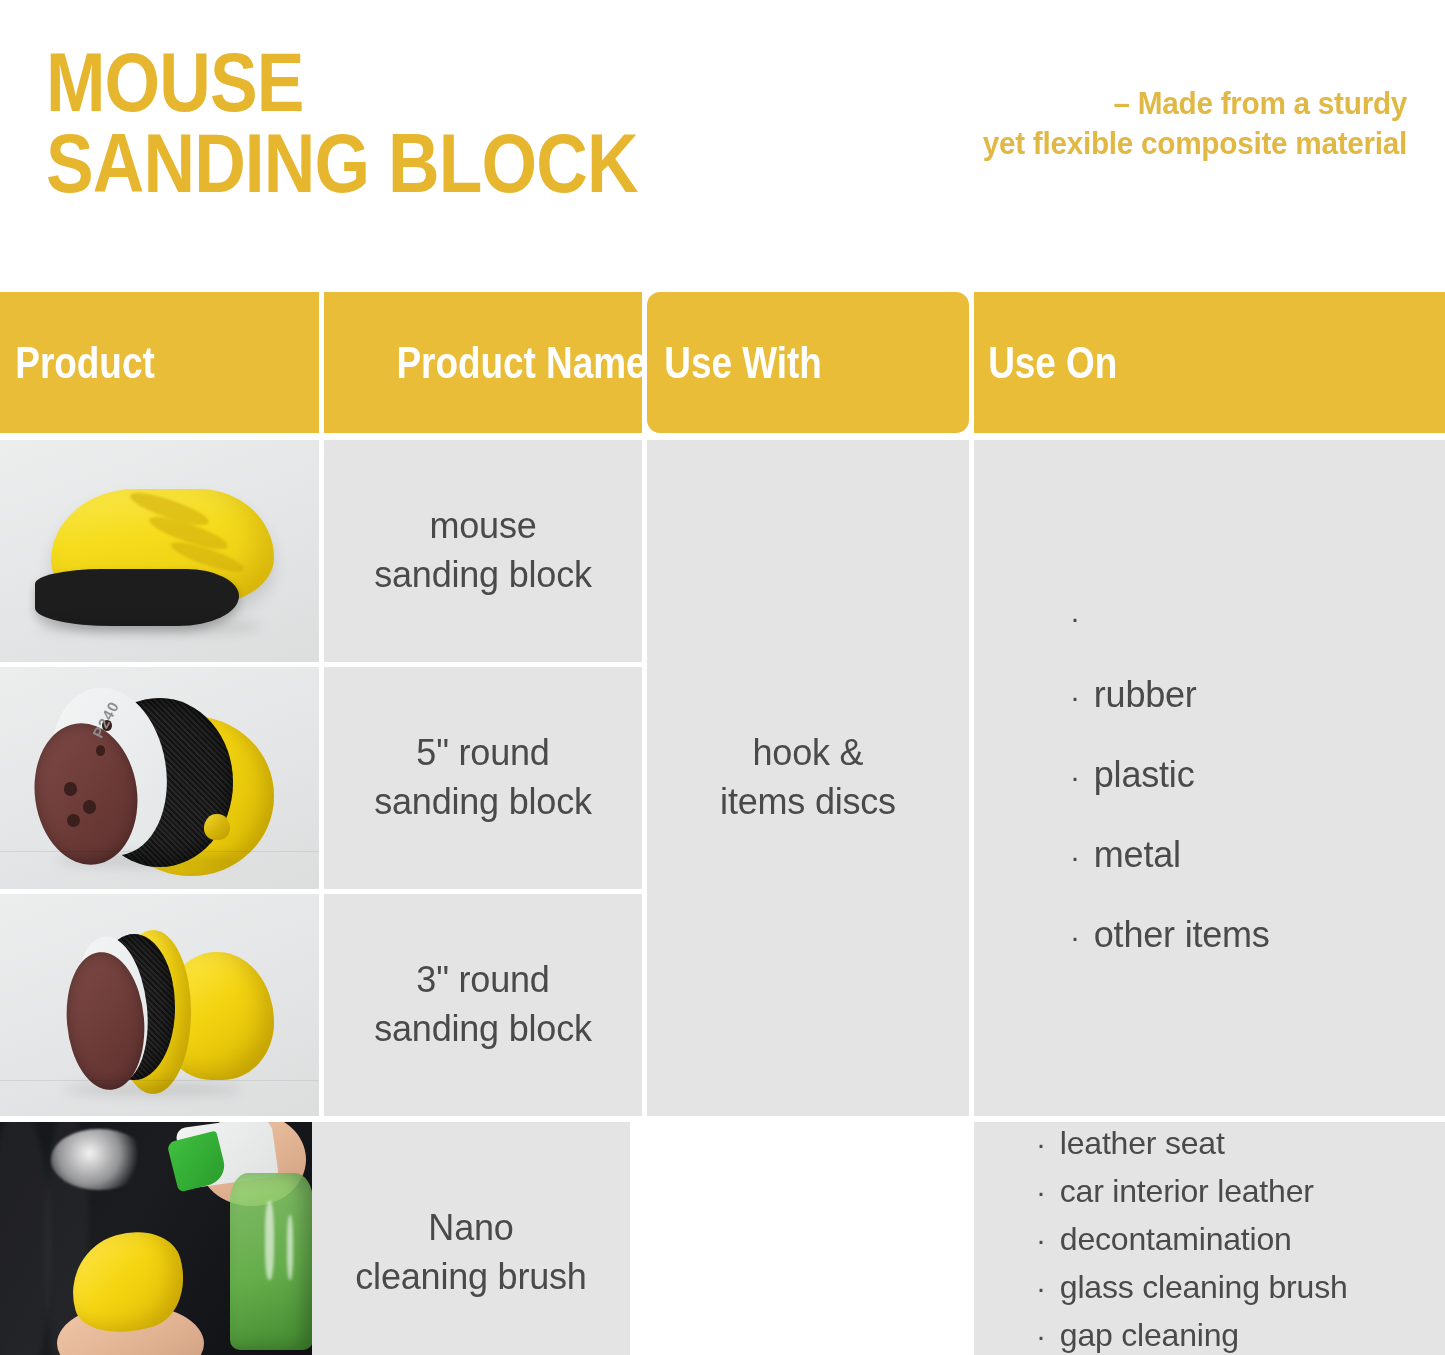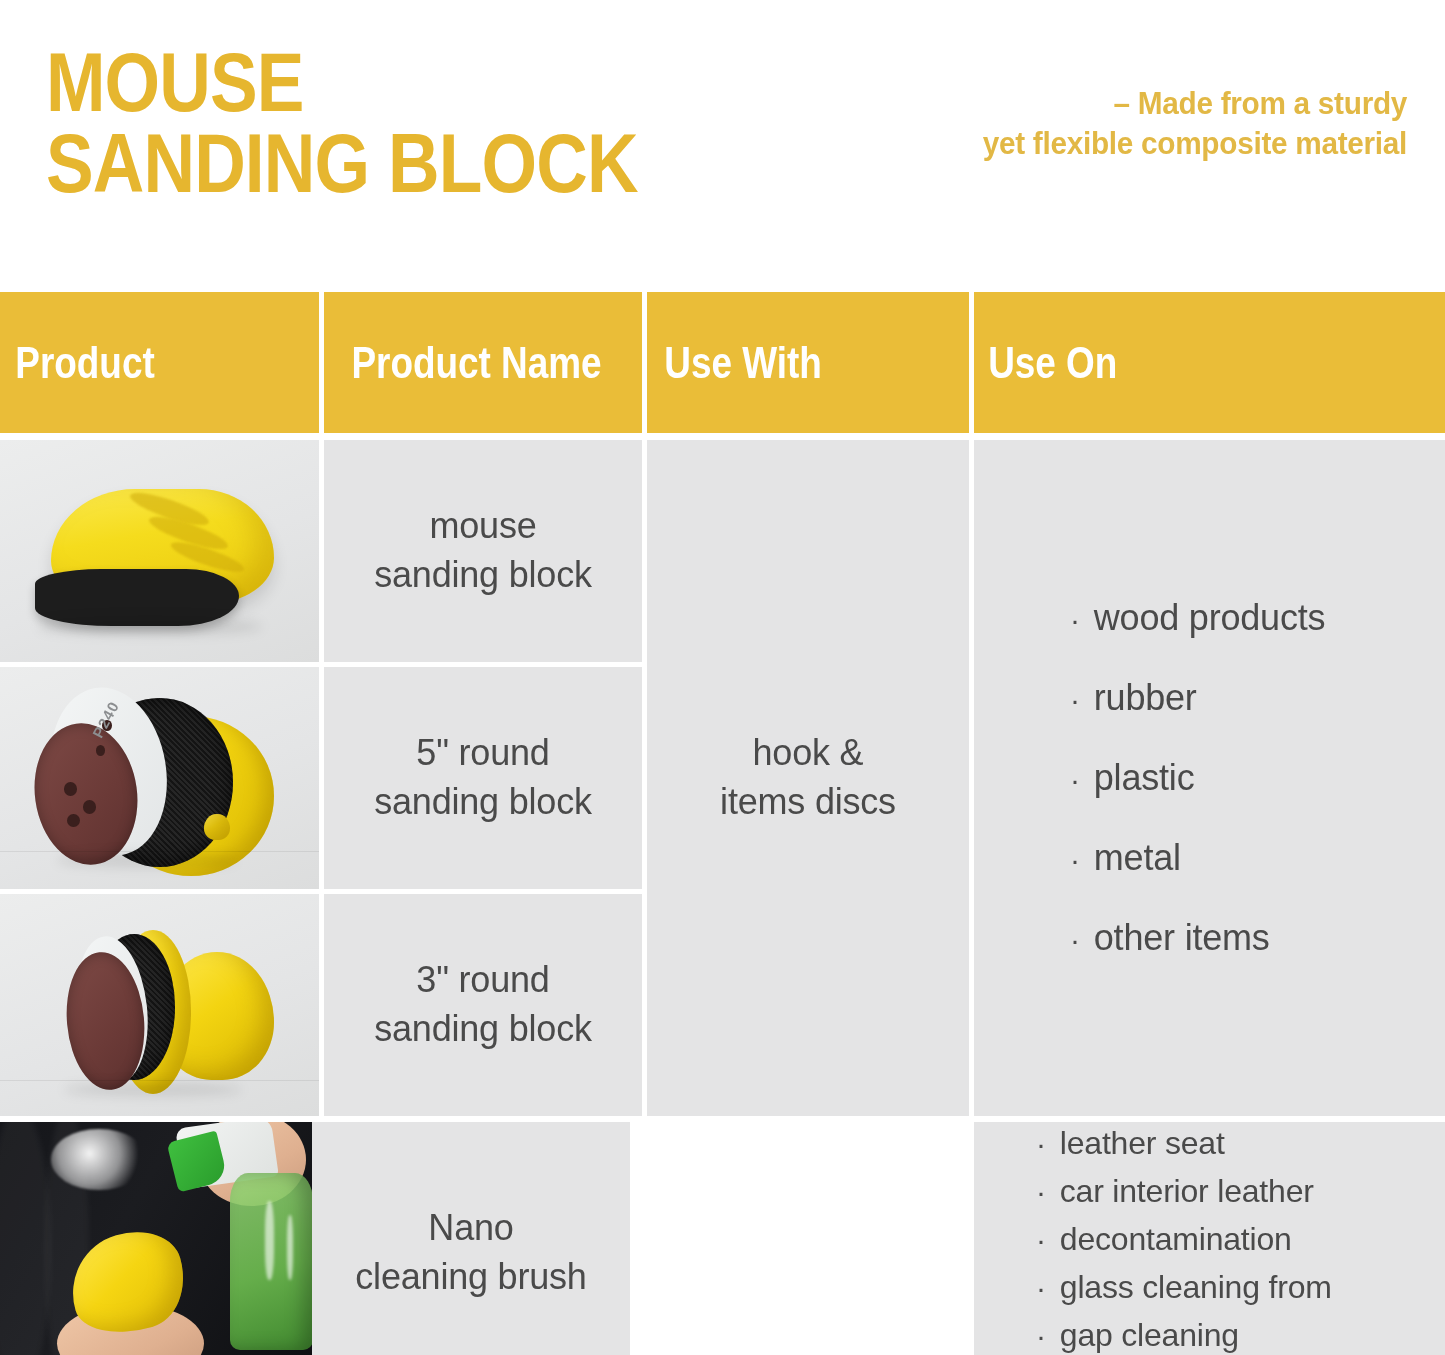--- a/index.html
+++ b/index.html
@@ -262,24 +262,24 @@
     <div>– Made from a sturdy</div>
     <div>yet flexible composite material</div>
   </div>
 </div>
 
 <div class="table">
 
   <div class="cell head-cell" style="left:0px;top:0px;width:319px;height:141px;">
     <span class="head-label">Product</span>
   </div>
-  <div class="cell head-cell" style="left:324px;top:0px;width:318px;height:141px;">
+  <div class="cell head-cell" style="left:324px;top:0px;width:318px;height:141px;padding-left:45px;">
     <span class="head-label">Product Name</span>
   </div>
-  <div class="cell head-cell" style="left:647px;top:0px;width:322px;height:141px;">
+  <div class="cell head-cell" style="left:647px;top:0px;width:322px;height:141px;border-radius:13px;">
     <span class="head-label">Use With</span>
   </div>
   <div class="cell head-cell" style="left:974px;top:0px;width:471px;height:141px;">
     <span class="head-label">Use On</span>
   </div>
 
   <div class="cell" style="left:0px;top:148px;width:319px;height:222px;">
     <div class="photo bg-light">
       <div class="mouse-body"></div>
       <div class="mouse-groove" style="left:40%;top:27%;width:26%;height:8%;transform:rotate(19deg);"></div>
@@ -341,21 +341,20 @@
   <div class="cell txt-cell" style="left:647px;top:148px;width:322px;height:676px;">
     <div class="txt">
       <div>hook &amp;</div>
       <div>items discs</div>
     </div>
   </div>
 
   <div class="cell bullets" style="left:974px;top:148px;width:471px;height:676px;">
     <div class="bullet">
       <span class="dot">·</span>
-      <span>wood products</span>
     </div>
     <div class="bullet">
       <span class="dot">·</span>
       <span>rubber</span>
     </div>
     <div class="bullet">
       <span class="dot">·</span>
       <span>plastic</span>
     </div>
     <div class="bullet">
@@ -397,21 +396,21 @@
     <div class="bullet">
       <span class="dot">·</span>
       <span>car interior leather</span>
     </div>
     <div class="bullet">
       <span class="dot">·</span>
       <span>decontamination</span>
     </div>
     <div class="bullet">
       <span class="dot">·</span>
-      <span>glass cleaning from</span>
+      <span>glass cleaning brush</span>
     </div>
     <div class="bullet">
       <span class="dot">·</span>
       <span>gap cleaning</span>
     </div>
   </div>
 
 </div>
 
 </body></html>

